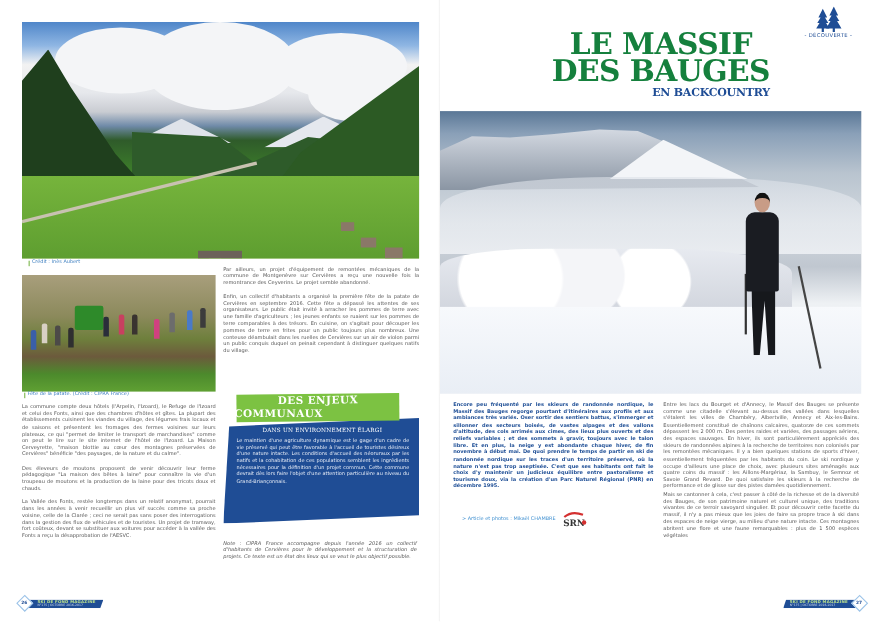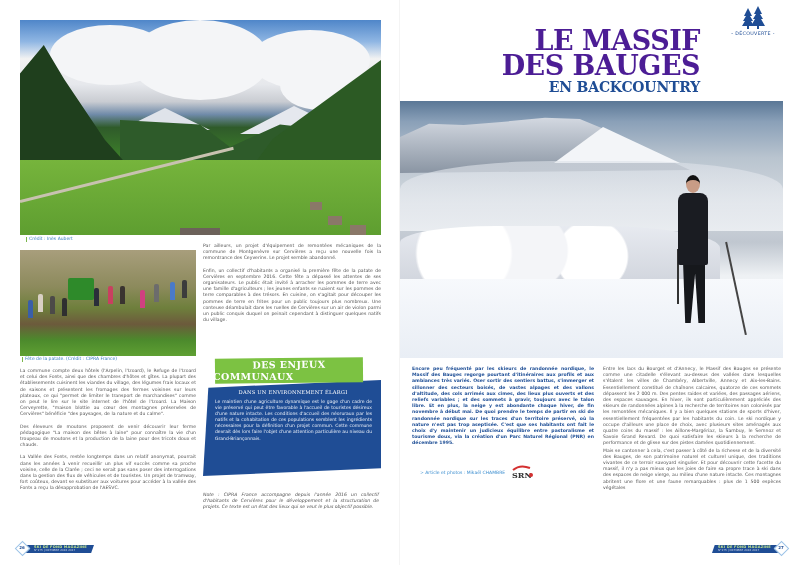--- a/index.html
+++ b/index.html
@@ -47,22 +47,22 @@
 
   
   .inset-head { position: absolute; left: 215px; top: 358px; width: 148px; height: 25px; background: #7cc242; transform: rotate(-0.6deg); text-align: center; }
   .inset-head .h1 { font-family: "DejaVu Serif", serif; font-weight: bold; color: #fff; font-size: 9.5px; line-height: 9px; letter-spacing: 0.4px; }
   .inset-box { position: absolute; left: 203px; top: 380px; width: 178px; height: 96px; background: #1f4d95; clip-path: polygon(3% 8%, 100% 0, 100% 92%, 0 100%); }
   .inset-head2 { position: absolute; left: 213px; top: 381px; width: 160px; text-align: left; font-family: "DejaVu Serif", serif; font-weight: bold; color: #fff; font-size: 9.5px; line-height: 9px; letter-spacing: 0.4px; }
   .inset-sub { position: absolute; left: 213px; top: 389px; width: 160px; text-align: center; font-family: "DejaVu Serif", serif; color: #fff; font-size: 5.2px; letter-spacing: 0.2px; }
   .inset-text { position: absolute; left: 215px; top: 399px; width: 157px; font-size: 4.5px; line-height: 6.1px; color: #e9eef7; text-align: justify; }
 
   
-  .title-main { position: absolute; right: 100px; top: 28px; text-align: right; font-family: "DejaVu Serif", serif; color: #4c1d95; font-weight: bold; font-size: 27px; line-height: 25px; letter-spacing: -0.5px; }
-  .title-sub { position: absolute; right: 100px; top: 79px; text-align: right; font-family: "DejaVu Serif", serif; color: #1f4d95; font-weight: bold; font-size: 14px; letter-spacing: -0.2px; }
+  .title-main { position: absolute; right: 100px; top: 28px; text-align: center; font-family: "DejaVu Serif", serif; color: #15803d; font-weight: bold; font-size: 27px; line-height: 25px; letter-spacing: -0.5px; }
+  .title-sub { position: absolute; right: 100px; top: 79px; text-align: right; font-family: "DejaVu Serif", serif; color: #1f4d95; font-weight: bold; font-size: 10px; letter-spacing: -0.2px; }
 
   .decouverte { position: absolute; left: 718px; top: 6px; width: 70px; text-align: center; }
   .decouverte .trees { display: block; margin: 0 auto; }
   .decouverte .label { font-size: 4.8px; color: #1f4d95; letter-spacing: 0.3px; margin-top: 1px; }
 
   
   .photo-snow { position: absolute; left: 400px; top: 101px; width: 383px; height: 257px; overflow: hidden;
     background: linear-gradient(180deg, #5a7796 0%, #8aa0b8 8%, #b9c4cf 22%, #d3d9df 40%, #c0c7d0 55%, #eef1f4 68%, #f5f7fa 100%); }
   .photo-snow .range { position: absolute; left: 0; top: 12px; width: 290px; height: 60px; background: linear-gradient(180deg, #d9dee6, #8a95a3); clip-path: polygon(0 40%, 10% 18%, 22% 20%, 35% 15%, 50% 8%, 62% 10%, 72% 30%, 82% 55%, 100% 95%, 0 100%); }
   .photo-snow .snowface { position: absolute; left: 140px; top: 22px; width: 140px; height: 40px; background: #f3f5f8; clip-path: polygon(10% 100%, 45% 10%, 100% 100%); }

